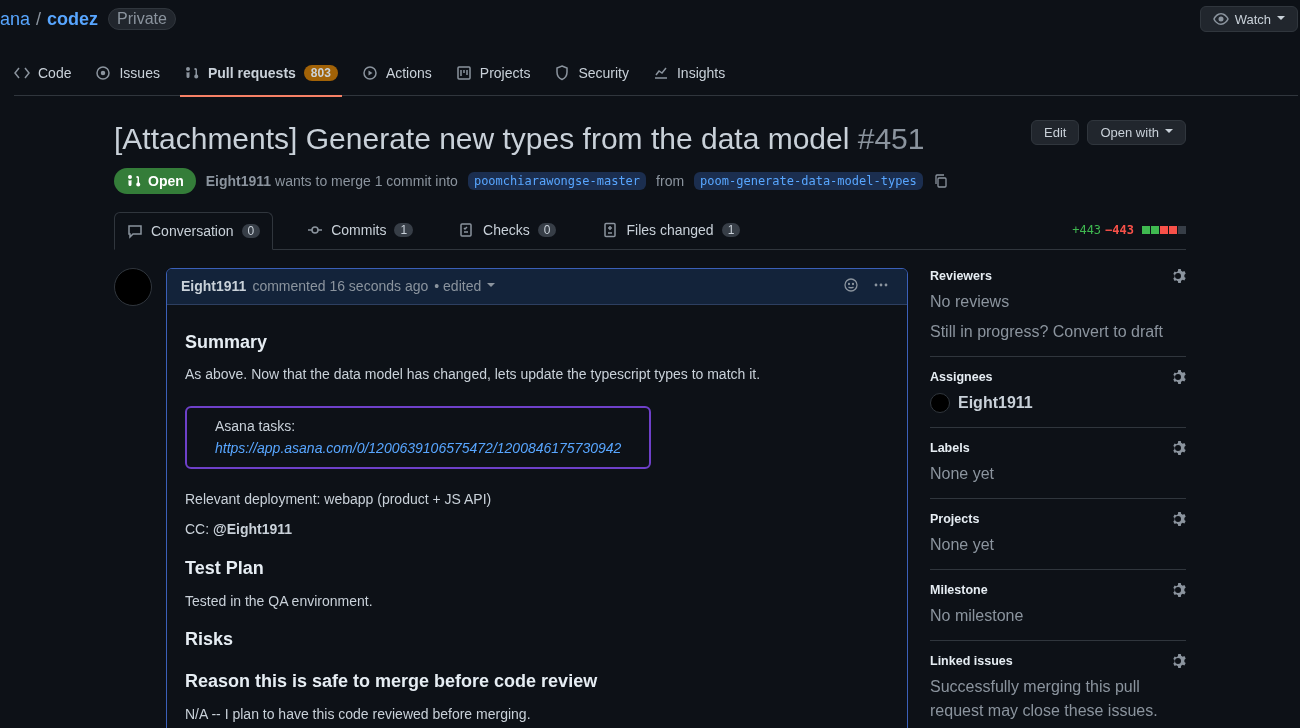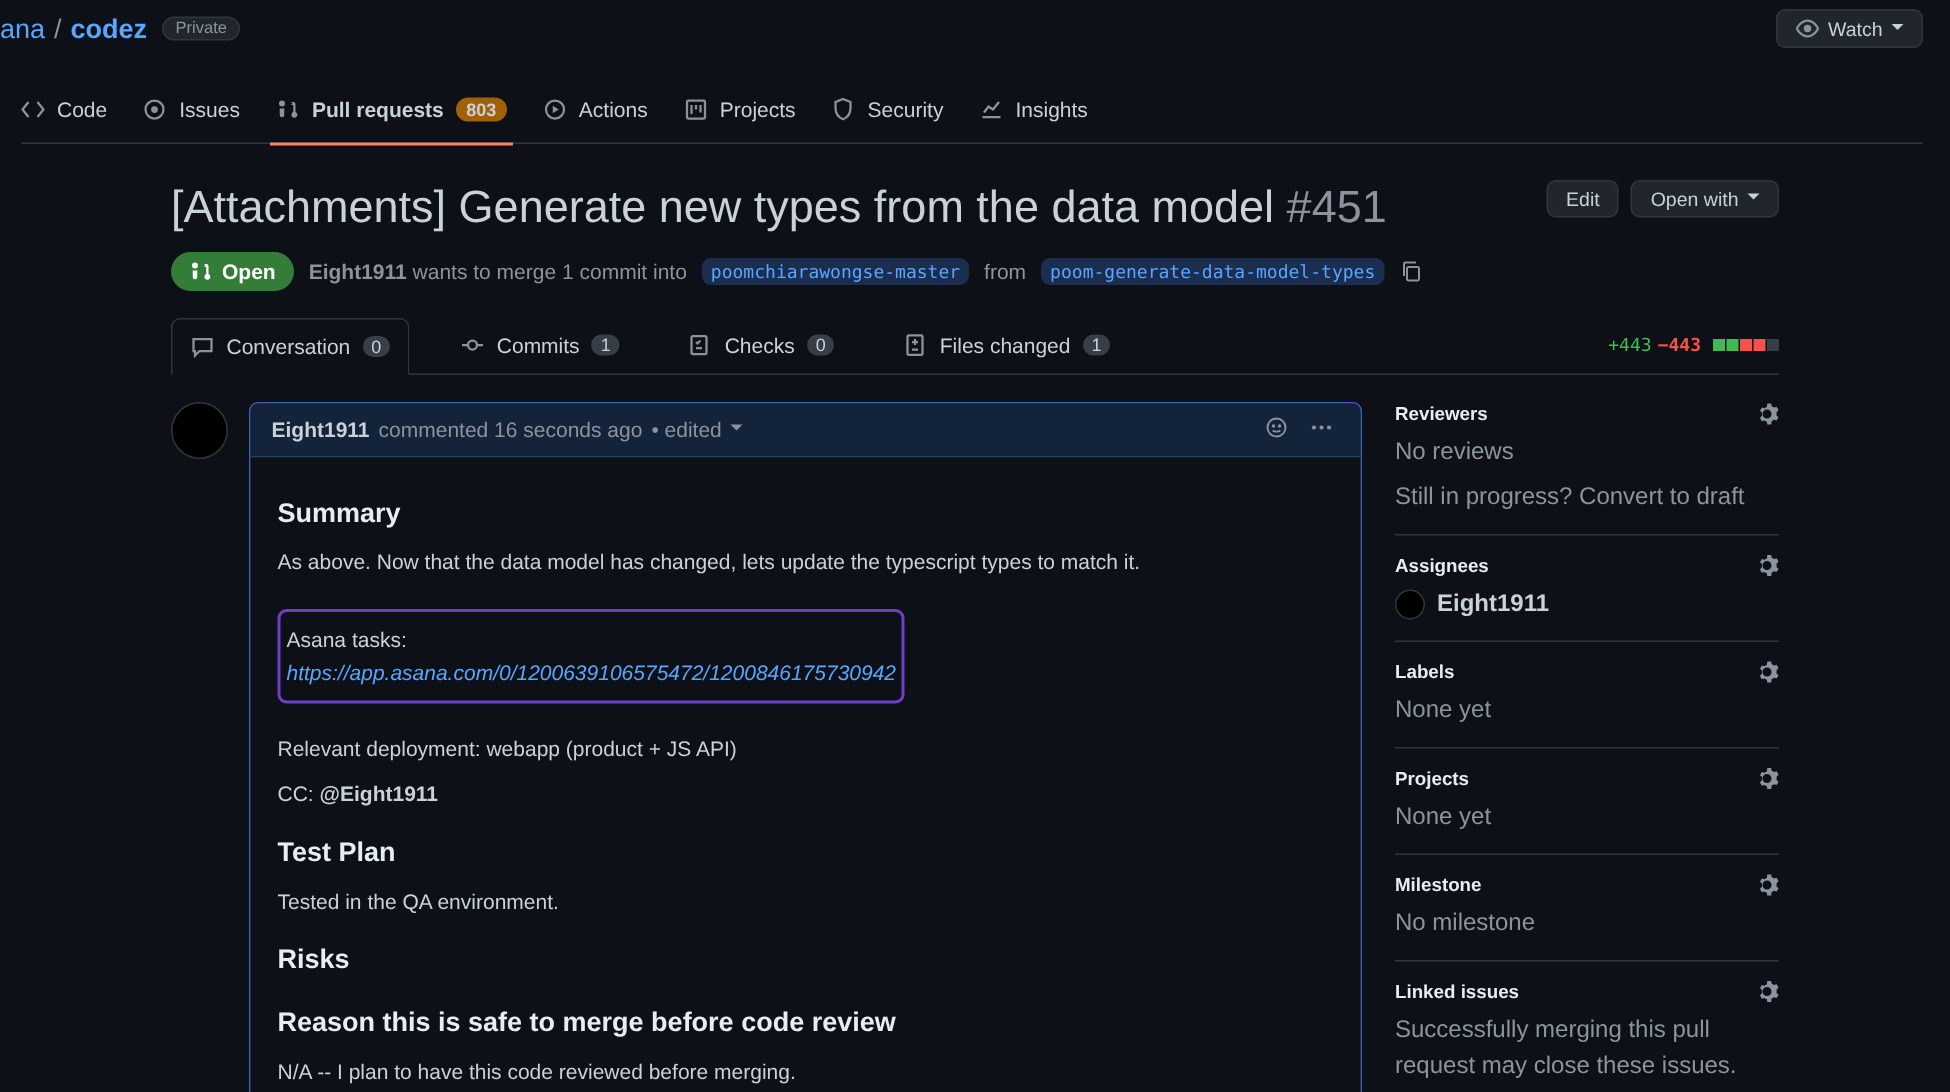--- a/index.html
+++ b/index.html
@@ -16,27 +16,27 @@
     --diff-add:#3fb950;
     --diff-del:#f85149;
     --branch-bg:#1b2e4f;
     --highlight:#6e40c9;
   }
   *{box-sizing:border-box;}
   html,body{margin:0;padding:0;background:var(--bg);color:var(--text);font-family:-apple-system,BlinkMacSystemFont,"Segoe UI",Helvetica,Arial,sans-serif;font-size:14px;}
   a{color:var(--link);text-decoration:none;}
 
   
-  .repo-head{padding:6px 18px 0 14px;}
+  .repo-head{padding:6px 2px 0 14px;}
   .repo-line{display:flex;justify-content:space-between;align-items:center;}
   .repo-path{display:flex;align-items:center;gap:10px;font-size:18px;}
   .repo-path .slash{color:var(--text-muted);margin:0 -4px;}
   .repo-path .owner{color:var(--link);font-weight:400;margin-left:-14px;}
   .repo-path .name{color:var(--link);font-weight:600;}
-  .badge-private{background:var(--bg-3);color:var(--text-muted);border:1px solid var(--border);padding:1px 8px;border-radius:16px;font-size:11px;}
+  .badge-private{background:var(--bg-3);color:var(--text-muted);border:1px solid var(--border);padding:1px 8px;border-radius:16px;font-size:16px;}
   .btn{background:var(--bg-3);border:1px solid var(--border);color:var(--text);border-radius:6px;padding:4px 12px;font-size:13px;display:flex;align-items:center;gap:6px;cursor:pointer;}
   .icon{display:inline-flex;width:16px;height:16px;align-items:center;justify-content:center;color:var(--text-muted);}
   .caret-down::after{content:"";display:inline-block;border:4px solid transparent;border-top-color:currentColor;margin-top:4px;}
 
   
   .repo-tabs{display:flex;gap:24px;padding:0 14px;margin-top:18px;border-bottom:1px solid var(--border);height:46px;align-items:center;text-align:right;}
   .repo-tab{display:flex;align-items:center;gap:8px;color:var(--text);height:46px;position:relative;cursor:pointer;font-size:14px;}
   .repo-tab .cnt{background:#a16207;color:var(--text);padding:1px 7px;border-radius:10px;font-size:12px;font-weight:600;}
   .repo-tab.active{font-weight:600;}
   .repo-tab.active::after{content:"";position:absolute;left:-4px;right:-4px;bottom:-1px;height:2px;background:#f78166;}
@@ -81,21 +81,21 @@
   
   .comment{flex:1;border:1px solid #3b60b9;border-radius:6px;overflow:hidden;}
   .comment-head{background:#13233a;padding:8px 14px;display:flex;align-items:center;gap:6px;font-size:14px;border-bottom:1px solid #2d3f61;}
   .comment-head .auth{font-weight:600;color:var(--text);}
   .comment-head .meta{color:var(--text-muted);}
   .comment-head .spacer{flex:1;}
   .comment-head .act-icon{color:var(--text-muted);cursor:pointer;padding:0 4px;}
   .comment-body{background:var(--bg);padding:10px 18px 18px 18px;color:var(--text);line-height:1.55;}
   .comment-body h3{font-size:18px;font-weight:600;margin:14px 0 8px 0;color:#e6edf3;}
   .comment-body p{margin:8px 0;}
-  .asana-box{border:2px solid var(--highlight);border-radius:6px;padding:8px 4px;margin:12px 0;display:inline-block;min-width:400px;}
+  .asana-box{border:2px solid var(--highlight);border-radius:6px;padding:8px 28px;margin:12px 0;display:inline-block;min-width:400px;}
   .asana-box .label{color:var(--text);}
   .asana-box a{display:block;color:var(--link);font-style:italic;}
 
   
   .side-block{border-bottom:1px solid var(--border);padding:12px 0;}
   .side-block.first{padding-top:0;}
   .side-head{display:flex;justify-content:space-between;align-items:center;font-size:12.5px;font-weight:600;color:#e6edf3;margin-bottom:6px;}
   .side-body{font-size:16px;color:var(--text-muted);line-height:1.5;}
   .side-body a{color:var(--text-muted);}
   .gear-icon{cursor:pointer;}

